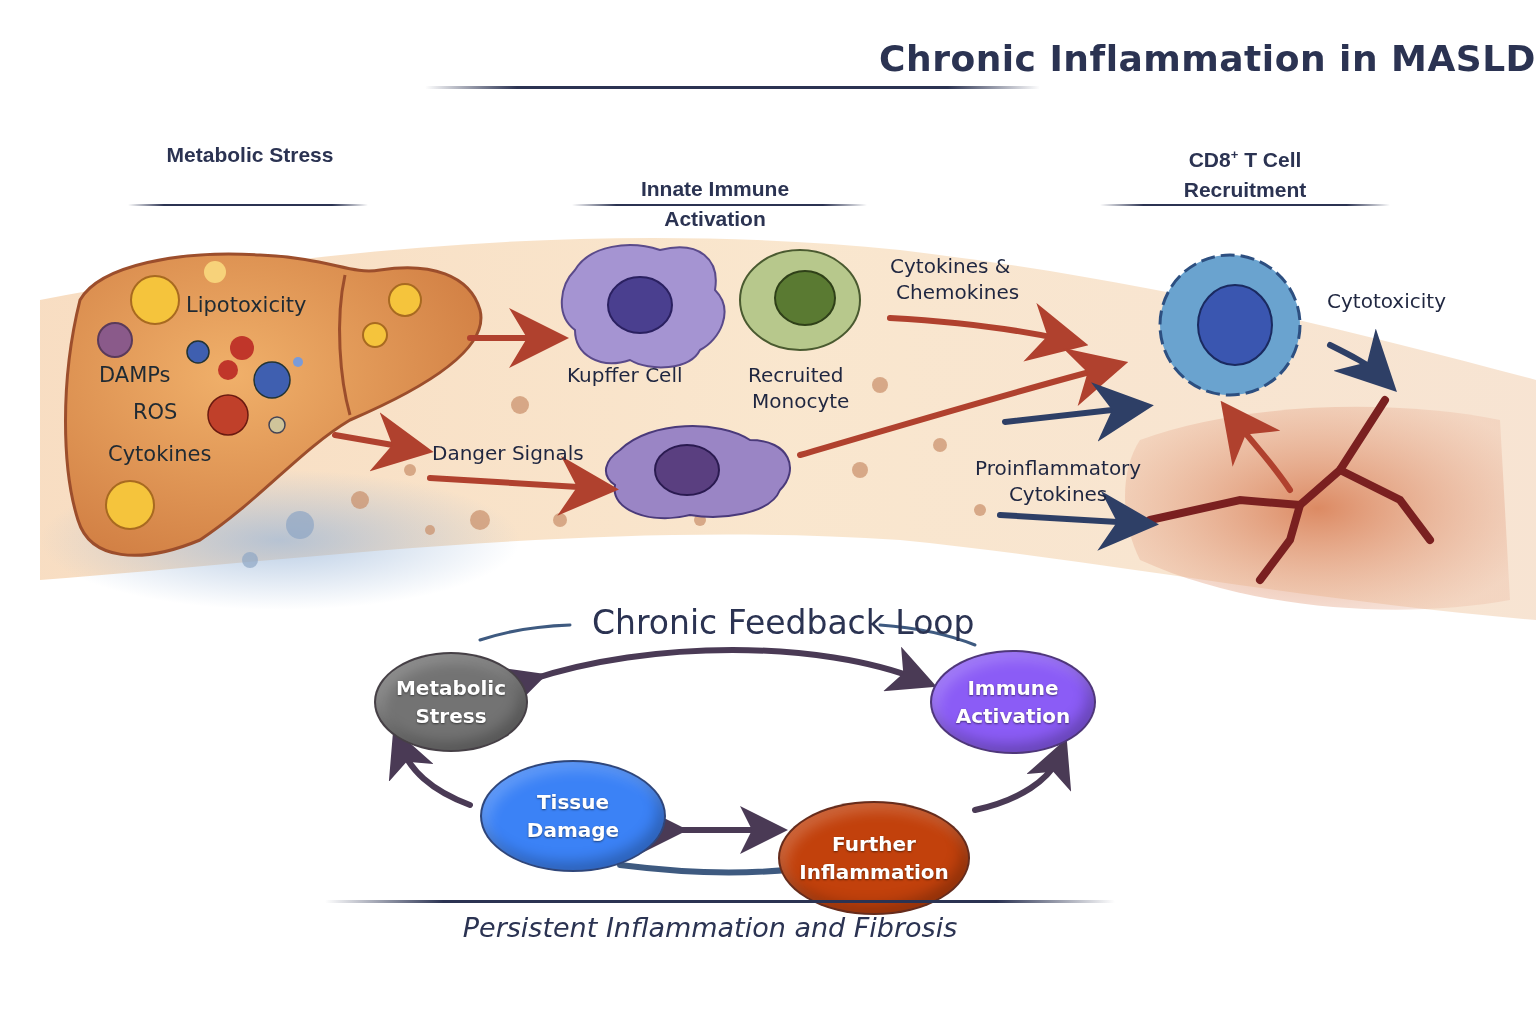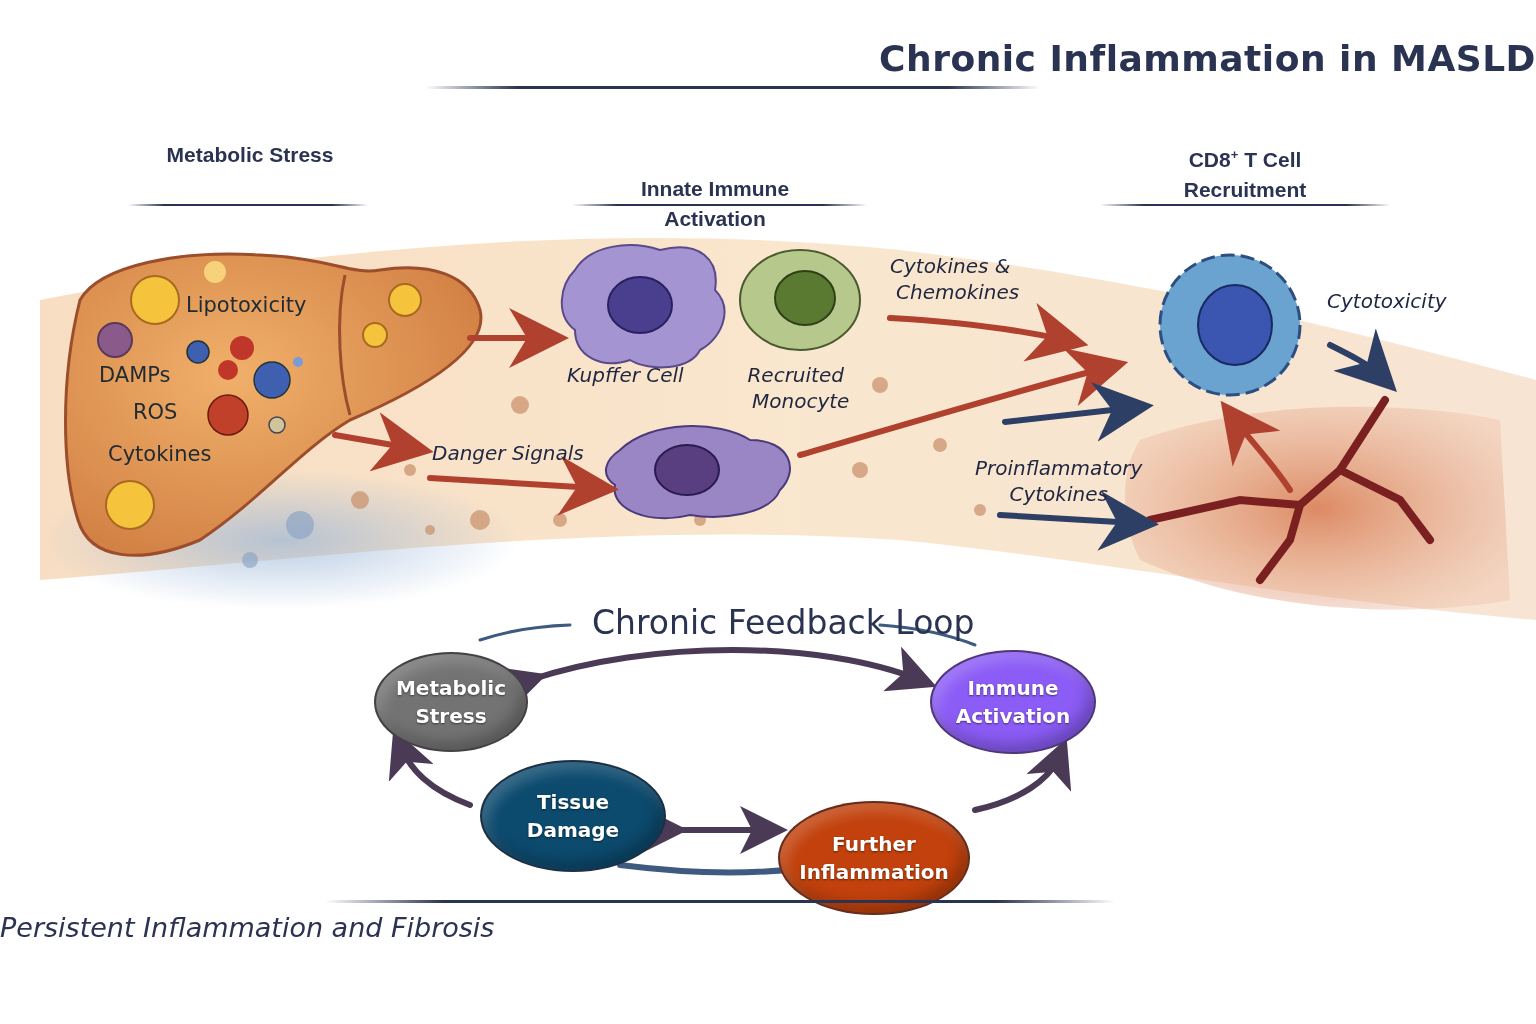--- a/index.html
+++ b/index.html
@@ -1,21 +1,21 @@
 <!DOCTYPE html>
 <html><head>
 <meta charset="utf-8">
 <style>
   html,body{margin:0;padding:0;background:#ffffff;}
   body{width:1536px;height:1024px;position:relative;overflow:hidden;font-family:"DejaVu Sans",sans-serif;color:#262f4a;}
   .abs{position:absolute;}
   .title{left:0;width:1536px;top:38px;text-align:right;font-family:"DejaVu Sans",sans-serif;font-weight:bold;font-size:36px;color:#2b3352;letter-spacing:0.5px;}
   .rule{height:3px;border-radius:2px;background:linear-gradient(90deg,rgba(43,51,82,0),#2b3352 15%,#2b3352 85%,rgba(43,51,82,0));}
   .sec{font-family:Liberation Sans, sans-serif;font-weight:bold;font-size:21px;color:#2b3352;text-align:center;line-height:30px;}
-  .lbl{font-family:"DejaVu Sans",sans-serif;font-style:italic;font-size:20px;color:#1f2640;line-height:26px;white-space:nowrap;}
+  .lbl{font-family:"DejaVu Sans",sans-serif;font-size:20px;color:#1f2640;line-height:26px;white-space:nowrap;}
   .liverlbl{font-family:"DejaVu Sans",sans-serif;font-size:21px;color:#1f2a33;white-space:nowrap;}
   .node{position:absolute;border-radius:50%;display:flex;align-items:center;justify-content:center;text-align:center;color:#fff;font-weight:bold;font-size:20px;line-height:28px;box-shadow:inset -6px -8px 14px rgba(0,0,0,0.25), inset 6px 8px 14px rgba(255,255,255,0.2);border:2px solid rgba(40,30,40,0.6);text-shadow:0 1px 2px rgba(0,0,0,0.5);}
   .loop-title{font-family:"DejaVu Sans",sans-serif;font-size:33px;color:#2b3352;}
   .footer{font-family:"DejaVu Sans",sans-serif;font-style:italic;font-size:27px;color:#2b3352;}
   svg{position:absolute;left:0;top:0;}
 </style>
 </head>
 <body>
 
 <svg width="1536" height="1024" viewBox="0 0 1536 1024">
@@ -185,27 +185,27 @@
       <div>Metabolic</div>
       <div>Stress</div>
     </div>
 </div>
 <div class="node" style="left:930px;top:650px;width:162px;height:100px;background:#8b5cf6;">
   <div>
       <div>Immune</div>
       <div>Activation</div>
     </div>
 </div>
-<div class="node" style="left:480px;top:760px;width:182px;height:108px;background:#0c4a6e;">
+<div class="node" style="left:480px;top:760px;width:182px;height:108px;background:#3b82f6;">
   <div>
       <div>Tissue</div>
       <div>Damage</div>
     </div>
 </div>
 <div class="node" style="left:778px;top:801px;width:188px;height:110px;background:#c2410c;">
   <div>
       <div>Further</div>
       <div>Inflammation</div>
     </div>
 </div>
 
 <div class="abs rule" style="left:325px;top:900px;width:790px;"></div>
-<div class="abs footer" style="left:0;width:1420px;top:912px;">Persistent Inflammation and Fibrosis</div>
+<div class="abs footer" style="left:0;width:1420px;top:912px;text-align:center;">Persistent Inflammation and Fibrosis</div>
 
 </body></html>

